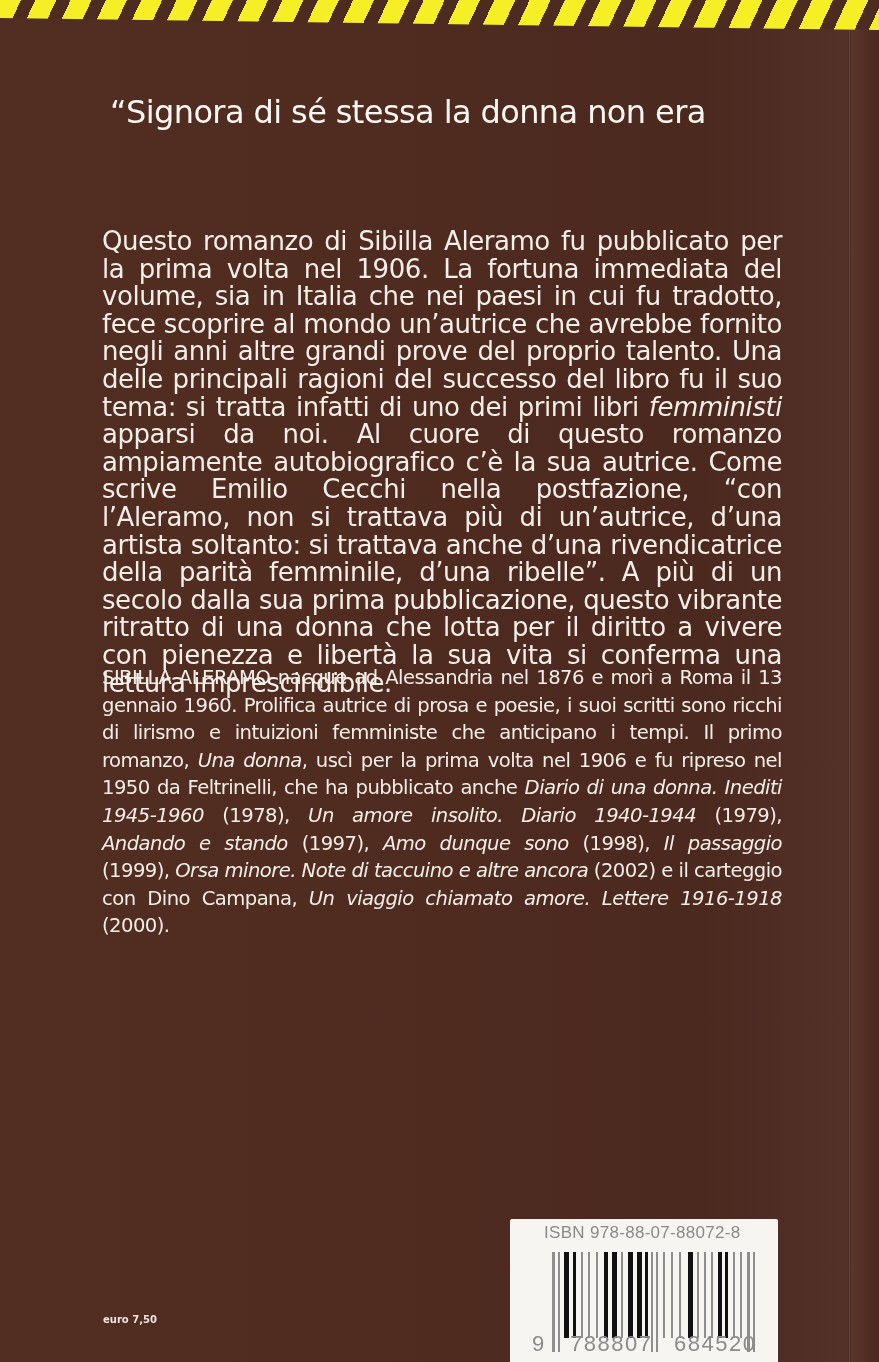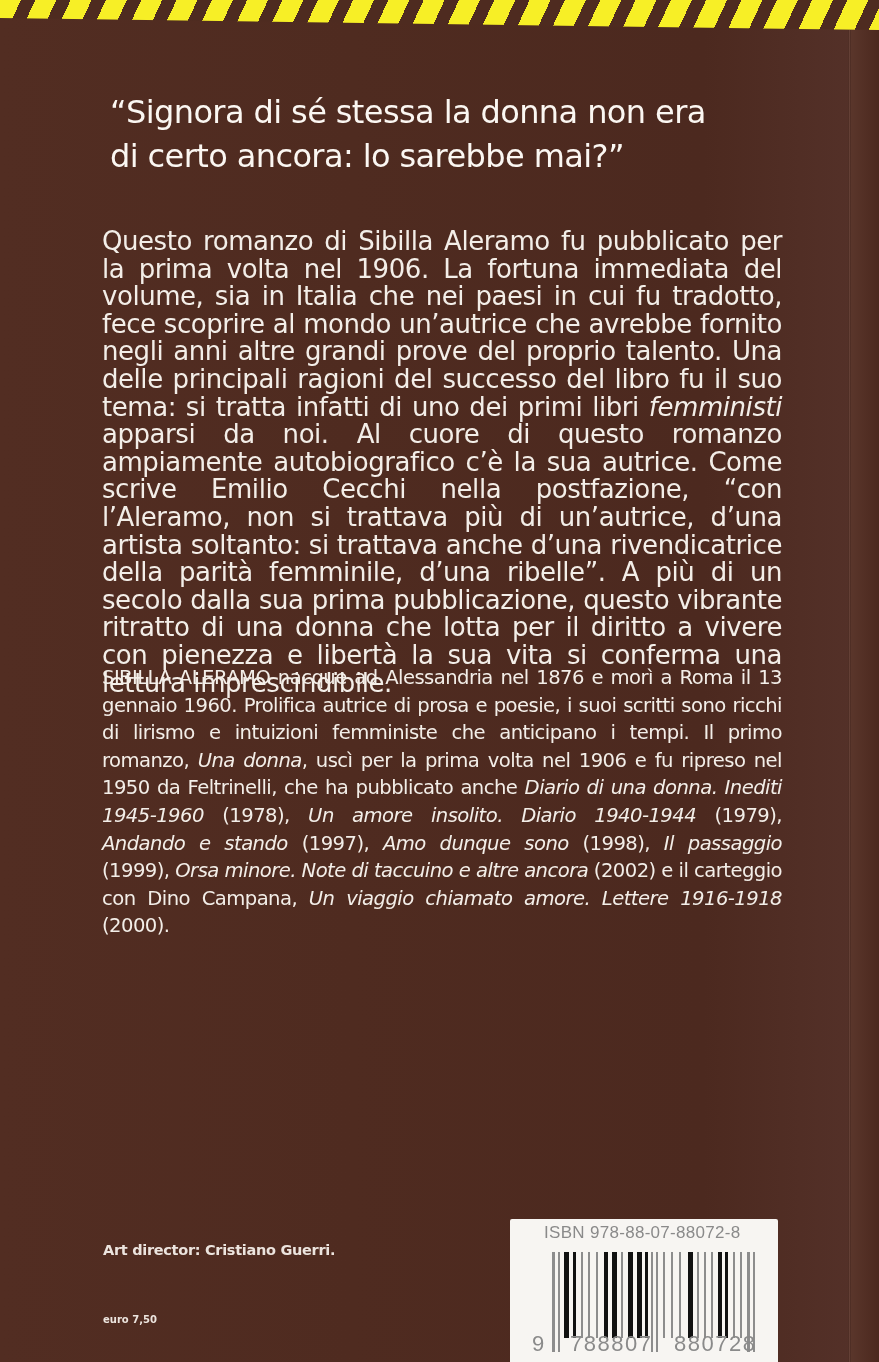--- a/index.html
+++ b/index.html
@@ -79,29 +79,27 @@
 </head>
 <body>
 
 <div class="cover"></div>
 <div class="spine-fold"></div>
 <div class="spine-edge"></div>
 <div class="hazard"></div>
 
 <div class="quote">
   <div>“Signora di sé stessa la donna non era</div>
-  <div>di certo ancora: lo sarebbe mai?”</div>
 </div>
 
 <div class="blurb"><span>Questo romanzo di Sibilla Aleramo fu pubblicato per la prima volta nel 1906. La fortuna immediata del volume, sia in Italia che nei paesi in cui fu tradotto, fece scoprire al mondo un’autrice che avrebbe fornito negli anni altre grandi prove del proprio talento. Una delle principali ragioni del successo del libro fu il suo tema: si tratta infatti di uno dei primi libri </span><i>femministi</i><span> apparsi da noi. Al cuore di questo romanzo ampiamente autobiografico c’è la sua autrice. Come scrive Emilio Cecchi nella postfazione, “con l’Aleramo, non si trattava più di un’autrice, d’una artista soltanto: si trattava anche d’una rivendicatrice della parità femminile, d’una ribelle”. A più di un secolo dalla sua prima pubblicazione, questo vibrante ritratto di una donna che lotta per il diritto a vivere con pienezza e libertà la sua vita si conferma una lettura imprescindibile.</span></div>
 
 <div class="bio"><b>SIBILLA ALERAMO</b><span> nacque ad Alessandria nel 1876 e morì a Roma il 13 gennaio 1960. Prolifica autrice di prosa e poesie, i suoi scritti sono ricchi di lirismo e intuizioni femministe che anticipano i tempi. Il primo romanzo, </span><i>Una donna</i><span>, uscì per la prima volta nel 1906 e fu ripreso nel 1950 da Feltrinelli, che ha pubblicato anche </span><i>Diario di una donna. Inediti 1945-1960</i><span> (1978), </span><i>Un amore insolito. Diario 1940-1944</i><span> (1979), </span><i>Andando e stando</i><span> (1997), </span><i>Amo dunque sono</i><span> (1998), </span><i>Il passaggio</i><span> (1999), </span><i>Orsa minore. Note di taccuino e altre ancora</i><span> (2002) e il carteggio con Dino Campana, </span><i>Un viaggio chiamato amore. Lettere 1916-1918</i><span> (2000).</span></div>
 
 <div class="credits">
-  <div>Art director: Cristiano Guerri.</div>
 </div>
 
 <div class="price">euro 7,50</div>
 
 <div class="barcode-box">
   <div class="isbn-text">ISBN 978-88-07-88072-8</div>
   <div class="bars">
     <div class="bar long gray" style="left:2px;width:3px"></div>
     <div class="bar long gray" style="left:8px;width:2px"></div>
     <div class="bar short" style="left:14px;width:5px"></div>
@@ -126,14 +124,14 @@
     <div class="bar short gray" style="left:161px;width:2px"></div>
     <div class="bar short" style="left:168px;width:4px"></div>
     <div class="bar short" style="left:175px;width:3px"></div>
     <div class="bar short gray" style="left:183px;width:2px"></div>
     <div class="bar short gray" style="left:190px;width:2px"></div>
     <div class="bar long gray" style="left:197px;width:3px"></div>
     <div class="bar long gray" style="left:203px;width:2px"></div>
   </div>
   <div class="num-first">9</div>
   <div class="num-left">788807</div>
-  <div class="num-right">880728</div>
+  <div class="num-right">684520</div>
 </div>
 
 </body></html>

